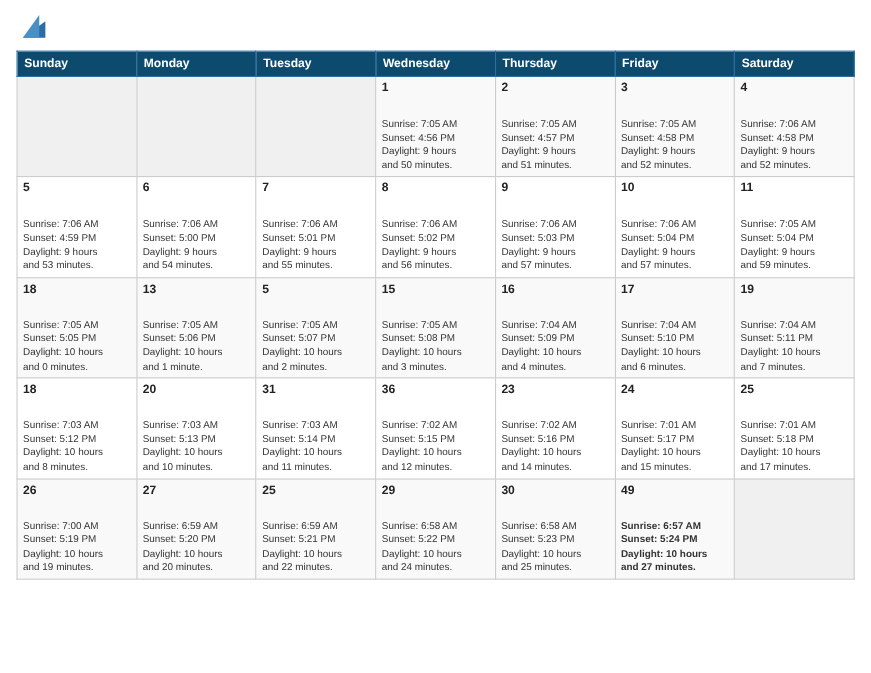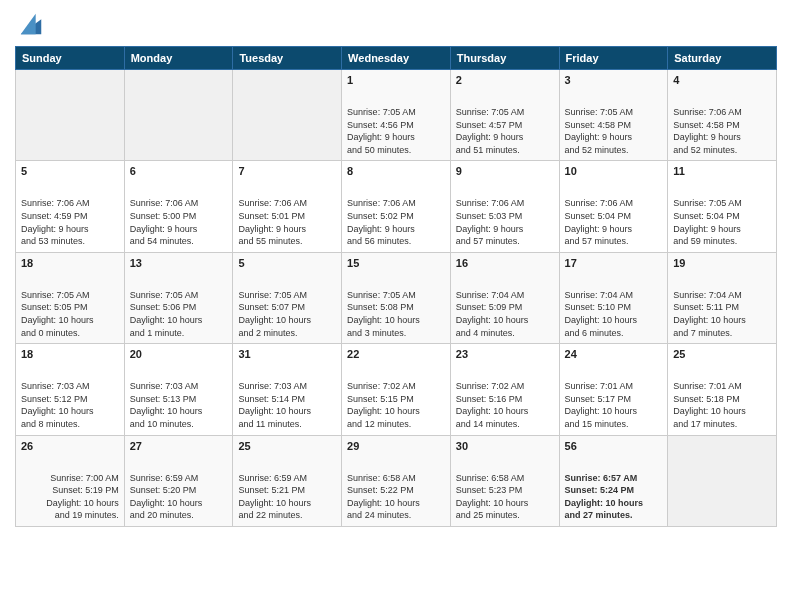--- a/index.html
+++ b/index.html
@@ -283,21 +283,21 @@
 and 10 minutes.</div>
           </td>
           <td>
             <span class="day-number">31</span>
             <div class="day-info" style="white-space: pre-line;">Sunrise: 7:03 AM
 Sunset: 5:14 PM
 Daylight: 10 hours
 and 11 minutes.</div>
           </td>
           <td>
-            <span class="day-number">22</span>
+            <span class="day-number">36</span>
             <div class="day-info" style="white-space: pre-line;">Sunrise: 7:02 AM
 Sunset: 5:15 PM
 Daylight: 10 hours
 and 12 minutes.</div>
           </td>
           <td>
             <span class="day-number">23</span>
             <div class="day-info" style="white-space: pre-line;">Sunrise: 7:02 AM
 Sunset: 5:16 PM
 Daylight: 10 hours
@@ -314,21 +314,21 @@
             <span class="day-number">25</span>
             <div class="day-info" style="white-space: pre-line;">Sunrise: 7:01 AM
 Sunset: 5:18 PM
 Daylight: 10 hours
 and 17 minutes.</div>
           </td>
         </tr>
         <tr>
           <td>
             <span class="day-number">26</span>
-            <div class="day-info" style="white-space: pre-line; text-align: right;">Sunrise: 7:00 AM
+            <div class="day-info" style="white-space: pre-line;">Sunrise: 7:00 AM
 Sunset: 5:19 PM
 Daylight: 10 hours
 and 19 minutes.</div>
           </td>
           <td>
             <span class="day-number">27</span>
             <div class="day-info" style="white-space: pre-line;">Sunrise: 6:59 AM
 Sunset: 5:20 PM
 Daylight: 10 hours
 and 20 minutes.</div>
@@ -348,21 +348,21 @@
 and 24 minutes.</div>
           </td>
           <td>
             <span class="day-number">30</span>
             <div class="day-info" style="white-space: pre-line;">Sunrise: 6:58 AM
 Sunset: 5:23 PM
 Daylight: 10 hours
 and 25 minutes.</div>
           </td>
           <td>
-            <span class="day-number">56</span>
+            <span class="day-number">49</span>
             <div class="day-info" style="white-space: pre-line; font-weight: bold;">Sunrise: 6:57 AM
 Sunset: 5:24 PM
 Daylight: 10 hours
 and 27 minutes.</div>
           </td>
           <td class="empty-cell"></td>
         </tr>
       </tbody>
   </table>
 </div>

